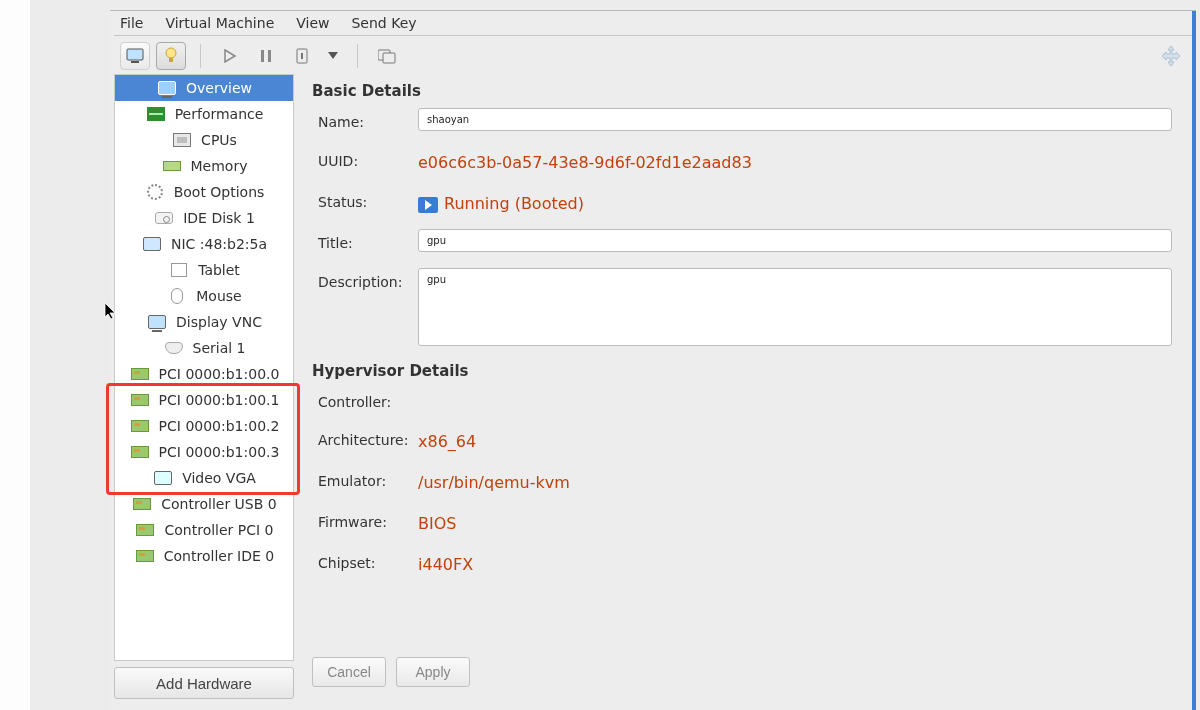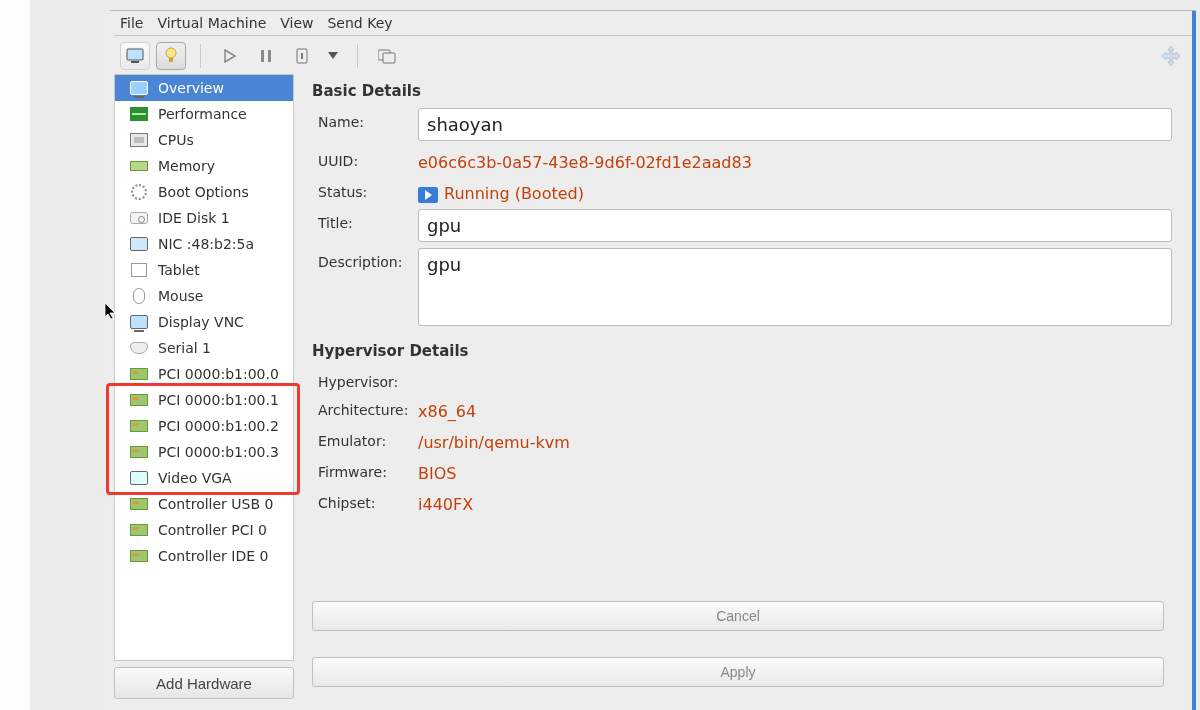--- a/index.html
+++ b/index.html
@@ -21,21 +21,21 @@
     top:10px;
     width:1086px;
     height:700px;
     background:#ededed;
     border-top:1px solid #b8b8b8;
   }
   .right-edge { position:absolute; right:0; top:0; width:4px; height:100%; background:#3e80d8; }
   .menubar {
     padding:4px 10px;
     display:flex;
-    gap:14px;
+    gap:22px;
     font-size:14px;
     color:#333;
   }
   .menubar span { cursor:default; }
   .sep-line { border-top:1px solid #c5c5c5; margin:0 4px 2px 4px; }
   .toolbar {
     display:flex;
     align-items:center;
     padding:4px 10px;
     gap:6px;
@@ -73,20 +73,21 @@
   }
   .hwitem {
     display:flex;
     align-items:center;
     gap:8px;
     padding:4px 13px;
     font-size:14px;
     color:#333;
     cursor:default;
     white-space:nowrap;
+    justify-content:center;
   }
   .hwitem.selected { background:#4a86d3; color:#fff; }
   .hwicon { width:22px; height:18px; display:flex;align-items:center;justify-content:center; }
   .ico-monitor { width:18px;height:14px;border:1px solid #666;background:#bfe3ff;border-radius:2px;position:relative; }
   .ico-monitor::after{content:"";position:absolute;left:3px;right:3px;bottom:-4px;height:2px;background:#666;}
   .ico-monitor.sel { background:#9ed0ff; border-color:#fff;}
   .ico-perf { width:18px;height:14px;background:#2e8f2e;position:relative; }
   .ico-perf::after{content:"";position:absolute;left:2px;right:2px;top:6px;height:2px;background:#a8f0a8;}
   .ico-chip { width:18px;height:14px;border:1px solid #777;background:#e8e8e8;position:relative; }
   .ico-chip::before{content:"";position:absolute;inset:3px;background:#bdbdbd;}
@@ -108,44 +109,43 @@
     height:32px;
     border:1px solid #c0c0c0;
     background:linear-gradient(#fafafa,#e6e6e6);
     border-radius:3px;
     font-size:15px;
     color:#444;
   }
 
   .detail { flex:1; padding:6px 20px 6px 18px; display:flex; flex-direction:column; }
   .section-title { font-weight:bold; font-size:15px; margin:2px 0 8px 0; color:#333;}
-  .form-rows { display:flex; flex-direction:column; gap:6px; margin-left:6px; }
+  .form-rows { display:flex; flex-direction:column; gap:16px; margin-left:6px; }
   .row { display:flex; align-items:flex-start; }
   .row .lbl { width:100px; color:#333; padding-top:6px; font-size:14px; }
   .row .val { flex:1; color:#c2410c; padding-top:6px; font-size:16px; }
   .row input, .row textarea {
     flex:1;
     border:1px solid #bcbcbc;
     background:#fff;
     padding:5px 8px;
-    font-size:18px;
+    font-size:10px;
     color:#222;
     border-radius:3px;
     font-family:inherit;
   }
   .row textarea { height:78px; resize:none; }
   .status-ico { width:20px;height:16px;background:#3a7bd5;display:inline-block;vertical-align:middle;margin-right:6px;position:relative;border-radius:2px;}
   .status-ico::after{content:"";position:absolute;left:7px;top:3px;border-left:7px solid #fff;border-top:5px solid transparent;border-bottom:5px solid transparent;}
 
   .footer-btns {
     margin-top:auto;
     display:flex;
-    gap:26px;
+    gap:10px;
     padding:6px 8px 6px 0;
-    flex-direction:column;
   }
   .btn {
     min-width:74px;
     height:30px;
     border:1px solid #c0c0c0;
     background:linear-gradient(#fafafa,#e9e9e9);
     border-radius:3px;
     color:#888;
     font-size:14px;
   }
@@ -376,21 +376,21 @@
         </div>
         <div class="row">
           <div class="lbl">Description:</div>
           <textarea id="desc-ta" style="">gpu</textarea>
         </div>
       </div>
 
       <div class="section-title" style="margin-top:16px">Hypervisor Details</div>
       <div class="form-rows" id="hyper-rows">
           <div class="row">
-            <div class="lbl">Hypervisor:</div>
+            <div class="lbl">Controller:</div>
           </div>
           <div class="row">
             <div class="lbl">Architecture:</div>
             <div class="val">x86_64</div>
           </div>
           <div class="row">
             <div class="lbl">Emulator:</div>
             <div class="val">/usr/bin/qemu-kvm</div>
           </div>
           <div class="row">

